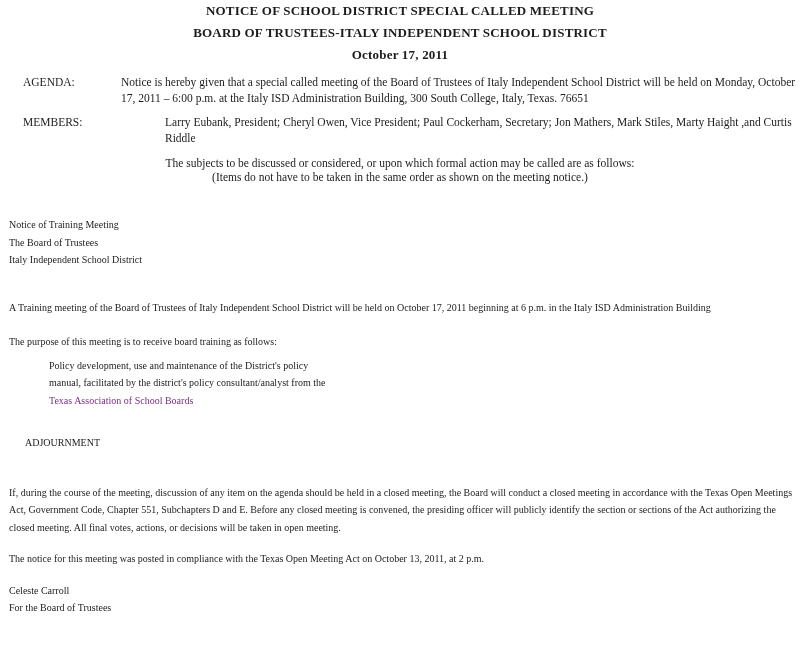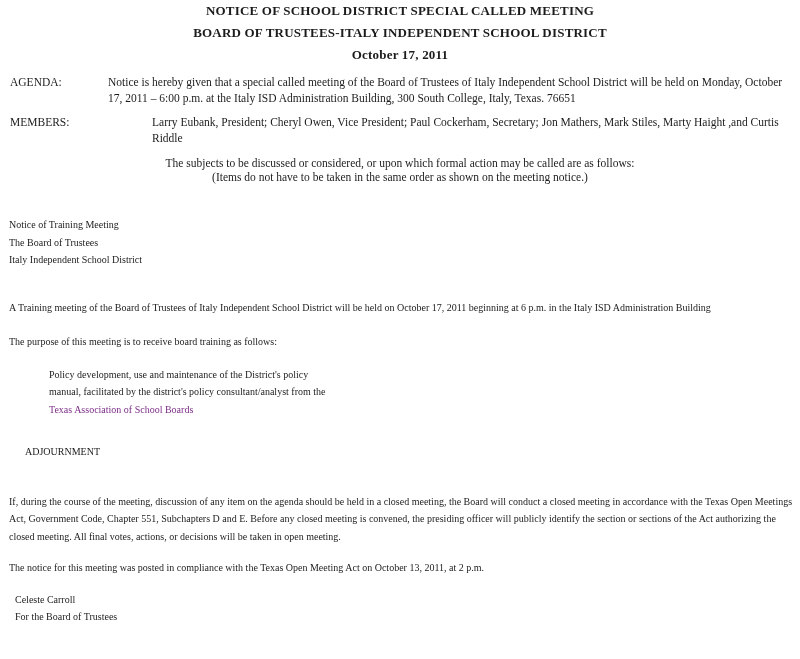--- a/index.html
+++ b/index.html
@@ -30,21 +30,21 @@
   
   .meta-row {
     display: flex;
     font-size: 11.5px;
     line-height: 15.5px;
   }
   .meta-row.agenda   { margin-top: 9px; }
   .meta-row.members  { margin-top: 9px; gap: 44px; }
   .meta-label {
     flex: 0 0 98px;
-    padding-left: 10px;
+    padding-left: 23px;
   }
   .meta-text {
     width: 684px;
   }
   
   .subjects-note {
     margin-top: 11px;
     text-align: center;
     font-size: 11.5px;
     line-height: 13.5px;
@@ -60,41 +60,41 @@
   }
   .training-par {
     margin: 30px 0 0 9px;
     width: 784px;
   }
   .purpose-line {
     margin: 17px 0 0 9px;
     width: 784px;
   }
   .policy-block {
-    margin: 15px 0 0 49px;
+    margin: 6px 0 0 49px;
     width: 560px;
     font-family: Liberation Serif, serif;
   }
   .policy-link {
     color: #7b2d86;
     cursor: pointer;
   }
   .adjournment {
     margin: 25px 0 0 25px;
   }
   .closing-par {
     margin: 32px 0 0 9px;
     width: 786px;
   }
   .posted-line {
     margin: 14px 0 0 9px;
     width: 786px;
   }
   .signature {
-    margin: 14px 0 0 15px;
+    margin: 14px 0 0 9px;
   }
 </style>
 </head>
 <body>
 
 <div class="doc">
 
   <div class="doc-header">
     <div>NOTICE OF SCHOOL DISTRICT SPECIAL CALLED MEETING</div>
     <div>BOARD OF TRUSTEES-ITALY INDEPENDENT SCHOOL DISTRICT</div>

